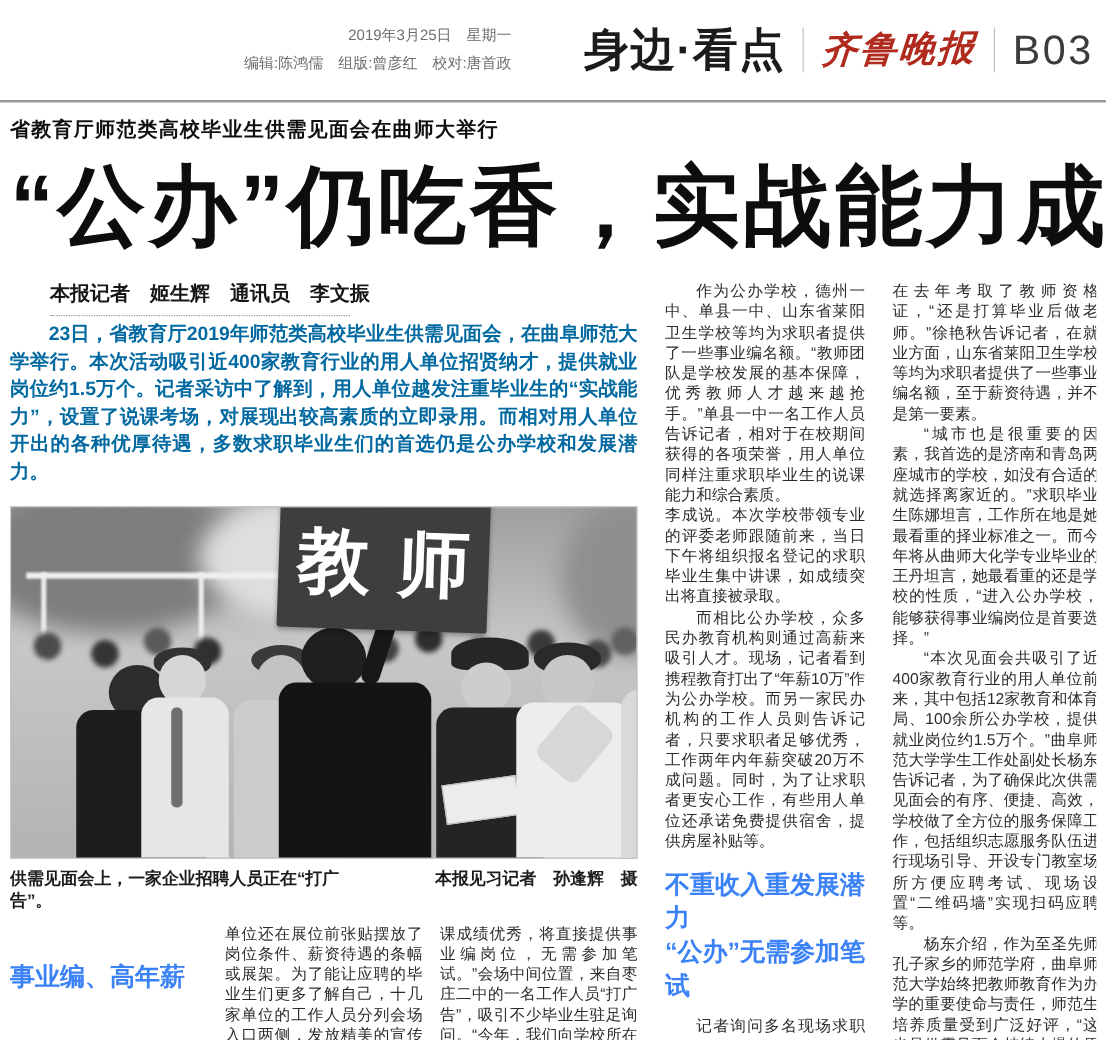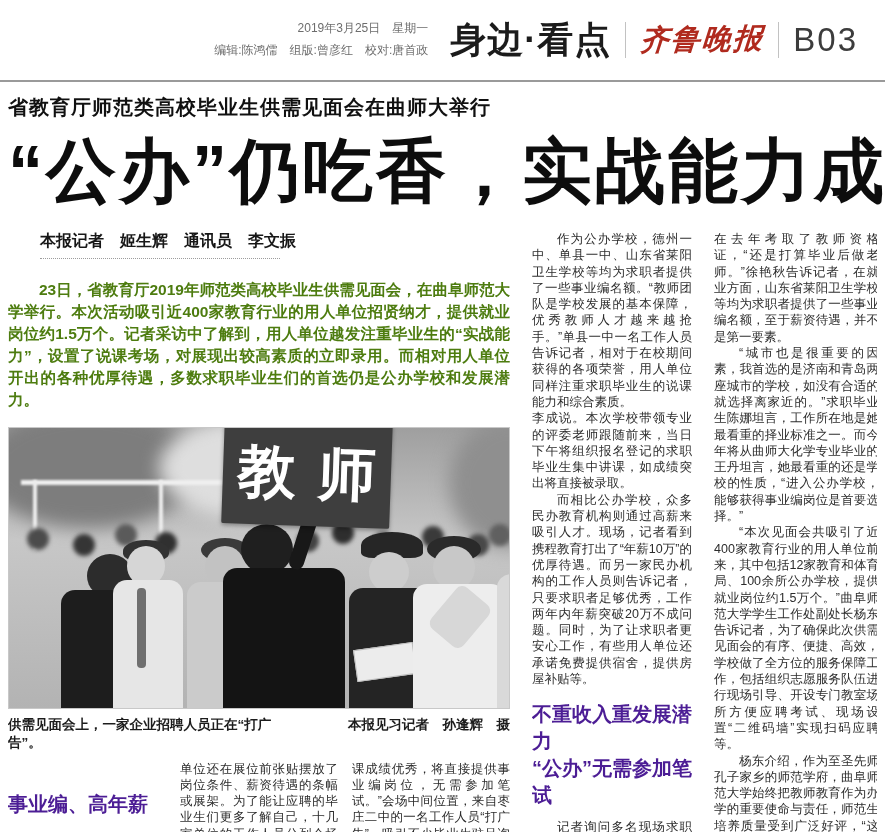--- a/index.html
+++ b/index.html
@@ -1,41 +1,41 @@
 <!DOCTYPE html>
 <html><head>
 <meta charset="utf-8">
 <style>
   html,body{margin:0;padding:0;background:#fff;}
   .page{position:relative;width:885px;height:832px;overflow:hidden;background:#fff;
         font-family:"Liberation Sans","DejaVu Sans",sans-serif;color:#222;}
   
   .header{height:82px;display:flex;align-items:center;justify-content:flex-end;
-          padding:0 27px;border-bottom:2px solid #9a9a9a;box-sizing:border-box;}
+          padding:0 10px;border-bottom:2px solid #9a9a9a;box-sizing:border-box;}
   .hmeta{text-align:right;font-size:12px;color:#6d6d6d;line-height:1.8;margin-right:22px;white-space:nowrap;}
-  .section-title{font-size:36px;font-weight:900;color:#1b1b1b;letter-spacing:1px;white-space:nowrap;}
+  .section-title{font-size:36px;font-weight:900;color:#1b1b1b;letter-spacing:1px;white-space:nowrap;margin-left:36px;}
   .vdiv{width:1px;height:36px;background:#c2c2c2;margin:0 14px;}
   .brand{font-family:"Liberation Serif","DejaVu Serif",serif;font-weight:bold;font-style:italic;
          font-size:29px;letter-spacing:2px;transform:skewX(-5deg) rotate(-1deg);white-space:nowrap;}
   .pageno{font-size:33px;color:#3c3c3c;letter-spacing:2px;font-weight:400;white-space:nowrap;}
   
   .article{padding:4px 8px 0 8px;}
-  .kicker{font-size:20px;font-weight:700;color:#101010;margin-top:8px;letter-spacing:1px;}
+  .kicker{font-size:16px;font-weight:700;color:#101010;margin-top:8px;letter-spacing:1px;}
   .headline{font-size:70px;font-weight:700;color:#0d0d0d;letter-spacing:3px;
             margin:4px 0 12px 0;white-space:nowrap;}
   .columns{display:flex;gap:22px;height:625px;overflow:hidden;}
   .left-block{width:502px;flex:none;}
   .rcol{flex:none;overflow:hidden;}
   .rcol.c4{width:160px;}
   .rcol.c5{width:165px;}
   
   .byline-wrap{border-bottom:1px dotted #9c9c9c;padding-bottom:6px;width:240px;margin-left:32px;}
   .byline{font-size:16px;font-weight:700;color:#171717;white-space:nowrap;}
   .lead{font-size:15.5px;font-weight:700;line-height:22px;text-align:justify;
-        text-indent:2em;color:#4d7c0f;margin-top:20px;}
+        text-indent:2em;color:#0369a1;margin-top:4px;}
   
   .photo{position:relative;width:500px;height:280px;margin-top:10px;border:1px solid #c8c8c8;
          overflow:hidden;background:#b5b5b5;}
   .photo *{position:absolute;}
   .ph-bg{left:0;top:0;width:100%;height:100%;
          background:linear-gradient(180deg,#9f9f9f 0%,#c7c7c7 40%,#b3b3b3 100%);}
   .blob{border-radius:50%;filter:blur(9px);}
   .blob.b1{left:-30px;top:-20px;width:220px;height:120px;background:#7d7d7d;}
   .blob.b2{left:150px;top:-10px;width:180px;height:100px;background:#dedede;}
   .blob.b3{left:440px;top:-10px;width:120px;height:130px;background:#8f8f8f;}
@@ -77,21 +77,21 @@
   .sign-text{position:static;color:#ffffff;font-size:58px;font-weight:700;letter-spacing:22px;
              text-indent:22px;white-space:nowrap;line-height:1;}
   
   .caption-row{display:flex;margin-top:7px;font-size:13.5px;color:#1c1c1c;font-weight:600;gap:32px;}
   .caption-credit{margin-left:18px;white-space:nowrap;}
   
   .left-cols{display:flex;gap:14px;margin-top:9px;height:176px;overflow:hidden;}
   .lcol{flex:1;overflow:hidden;}
   .p{font-size:12.5px;line-height:16.3px;text-align:justify;color:#2c2c2c;margin:0;}
   .p.ind{text-indent:2em;}
-  .subhead{font-size:20px;font-weight:800;line-height:27px;color:#4c1d95;}
+  .subhead{font-size:20px;font-weight:800;line-height:27px;color:#3b82f6;}
   .subhead.sh1{margin-top:30px;margin-bottom:2px;}
   .subhead.sh2{margin-top:14px;margin-bottom:10px;}
 </style>
 </head>
 <body>
 
 <div class="page">
 
   <div class="header">
     <div class="hmeta">
@@ -176,21 +176,21 @@
           </div>
           <div class="lcol">
             <p class="p">课成绩优秀，将直接提供事业编岗位，无需参加笔试。”会场中间位置，来自枣庄二中的一名工作人员“打广告”，吸引不少毕业生驻足询问。“今年，我们向学校所在地的台儿庄区人社部门争取了9个事业编名额，求职者只要足够优秀，将直接入编。”枣庄二中副校长</p>
           </div>
         </div>
       </div>
 
       <div class="rcol c4">
         <p class="p ind">作为公办学校，德州一中、单县一中、山东省莱阳卫生学校等均为求职者提供了一些事业编名额。“教师团队是学校发展的基本保障，优秀教师人才越来越抢手。”单县一中一名工作人员告诉记者，相对于在校期间获得的各项荣誉，用人单位同样注重求职毕业生的说课能力和综合素质。</p>
         <p class="p">李成说。本次学校带领专业的评委老师跟随前来，当日下午将组织报名登记的求职毕业生集中讲课，如成绩突出将直接被录取。</p>
-        <p class="p ind">而相比公办学校，众多民办教育机构则通过高薪来吸引人才。现场，记者看到携程教育打出了“年薪10万”的优厚待遇。而另一家民办机构的工作人员则告诉记者，只要求职者足够优秀，工作两年内年薪突破20万不成问题。同时，为了让求职者更安心工作，有些用人单位还承诺免费提供宿舍，提供房屋补贴等。</p>
+        <p class="p ind">而相比公办学校，众多民办教育机构则通过高薪来吸引人才。现场，记者看到携程教育打出了“年薪10万”作为公办学校。而另一家民办机构的工作人员则告诉记者，只要求职者足够优秀，工作两年内年薪突破20万不成问题。同时，为了让求职者更安心工作，有些用人单位还承诺免费提供宿舍，提供房屋补贴等。</p>
         <div class="subhead sh2">
           <div>不重收入重发展潜力</div>
           <div>“公办”无需参加笔试</div>
         </div>
         <p class="p ind">记者询问多名现场求职者了解到，即使是硕士研究生毕业，考生们也基本为“93后”，本科毕业的学生甚至是“97后”。他们的就业观念是什么样的呢？</p>
 
       </div>
 
       <div class="rcol c5">
         <p class="p">在去年考取了教师资格证，“还是打算毕业后做老师。”徐艳秋告诉记者，在就业方面，山东省莱阳卫生学校等均为求职者提供了一些事业编名额，至于薪资待遇，并不是第一要素。</p>

